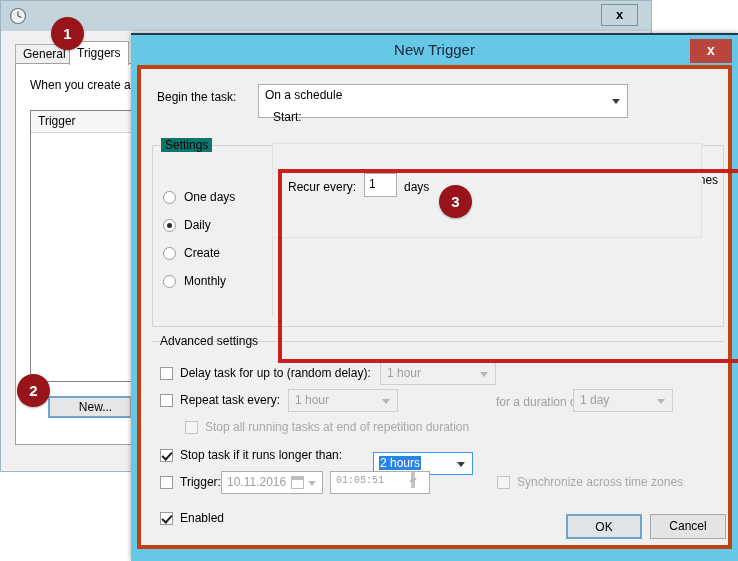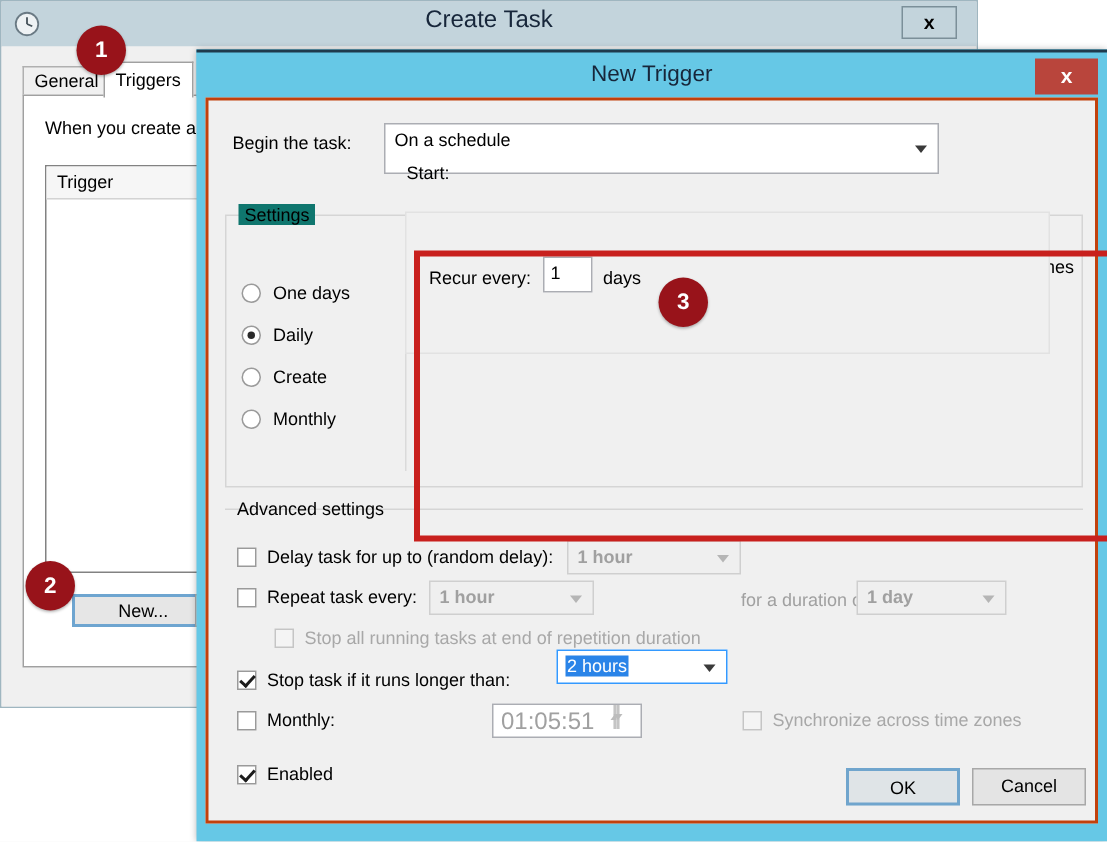--- a/index.html
+++ b/index.html
@@ -205,21 +205,21 @@
     font-weight: bold;
     font-size: 14px;
   }
   #nt-client {
     position: absolute;
     left: 6px;
     top: 32px;
     width: 595px;
     height: 484px;
     background: #f0f0f0;
-    border: 2px solid #c2410c;
+    border: 4px solid #c2410c;
     box-sizing: border-box;
   }
 
   .lbl { position: absolute; font-size: 12px; color: #000; white-space: nowrap; }
   .lbl.disabled { color: #a0a0a0; }
 
   
   #begin-task-label { left: 16px; top: 21px; }
   #begin-task-select {
     position: absolute;
@@ -371,21 +371,22 @@
   .spinbox {
     position: absolute;
     background: #ffffff;
     border: 1px solid #abadb3;
     box-sizing: border-box;
     height: 23px;
   }
   .spinbox .sp-text {
     position: absolute;
     left: 5px; top: 3px;
-    font-size: 16px;
+    font-size: 10px;
+    font-family: Liberation Mono, monospace;
   }
   .sp-buttons {
     position: absolute;
     right: 1px; top: 1px;
     width: 17px;
     height: 19px;
   }
   .sp-btn {
     position: relative;
     width: 100%;
@@ -474,21 +475,21 @@
   }
   .combo .combo-text {
     position: absolute;
     left: 6px; top: 3px;
     font-size: 12px;
   }
   .combo.disabled {
     background: #efefef;
     border-color: #cfcfcf;
   }
-  .combo.disabled .combo-text { color: #a0a0a0; font-weight: bold; }
+  .combo.disabled .combo-text { color: #a0a0a0; }
   .combo.focused {
     border: 1px solid #3399ff;
   }
   .combo .sel-text {
     position: absolute;
     left: 5px; top: 3px;
     background: #2a84e8;
     color: #ffffff;
     padding: 0 1px;
     font-size: 12px;
@@ -538,21 +539,20 @@
 <body>
 
 <div id="create-task-window">
 
   <div id="ct-titlebar">
     <svg id="ct-clock-icon" viewBox="0 0 18 18">
       <circle cx="9" cy="9" r="7.5" fill="#eef2f4" stroke="#6a7a84" stroke-width="1.2"></circle>
       <line x1="9" y1="9" x2="9" y2="4.5" stroke="#45525a" stroke-width="1.2"></line>
       <line x1="9" y1="9" x2="12.5" y2="10.5" stroke="#45525a" stroke-width="1.2"></line>
     </svg>
-    <div id="ct-title-text">Create Task</div>
     <div id="ct-close-button">x</div>
   </div>
 
   <div id="ct-body">
 
     <div class="tabstrip">
       <div class="tab" id="tab-general">General</div>
       <div class="tab active" id="tab-triggers">Triggers</div>
       <div class="tab" id="tab-actions">A</div>
     </div>
@@ -665,28 +665,33 @@
 
     <div class="chk-row" style="left:44px; top:350px;">
       <span class="chk-box disabled"></span>
       <span class="chk-label disabled">Stop all running tasks at end of repetition duration</span>
     </div>
 
     <div class="chk-row" style="left:19px; top:378px;">
       <span class="chk-box checked"></span>
       <span class="chk-label">Stop task if it runs longer than:</span>
     </div>
-    <div class="combo focused" style="left:232px; top:366px; width:114px;">
+    <div class="combo focused" style="left:232px; top:383px; width:100px;">
       <span class="sel-text">2 hours</span>
       <span class="combo-arrow"></span>
     </div>
 
     <div class="chk-row" style="left:19px; top:405px;">
       <span class="chk-box"></span>
-      <span class="chk-label">Monthly:</span>
+      <span class="chk-label">Trigger:</span>
+    </div>
+    <div class="datepicker" style="left:80px; top:402px; width:102px;">
+      <span class="dp-text" style="color:#a0a0a0;">10.11.2016</span>
+      <span class="dp-cal disabled"></span>
+      <span class="dp-arrow disabled"></span>
     </div>
     <div class="spinbox disabled" style="left:189px; top:402px; width:100px;">
       <span class="sp-text" style="color:#a0a0a0;">01:05:51</span>
       <span class="sp-buttons">
         <span class="sp-btn up"><span class="chev"></span></span>
         <span class="sp-btn down"><span class="chev"></span></span>
       </span>
     </div>
     <div class="chk-row" style="left:356px; top:405px;">
       <span class="chk-box disabled"></span>

